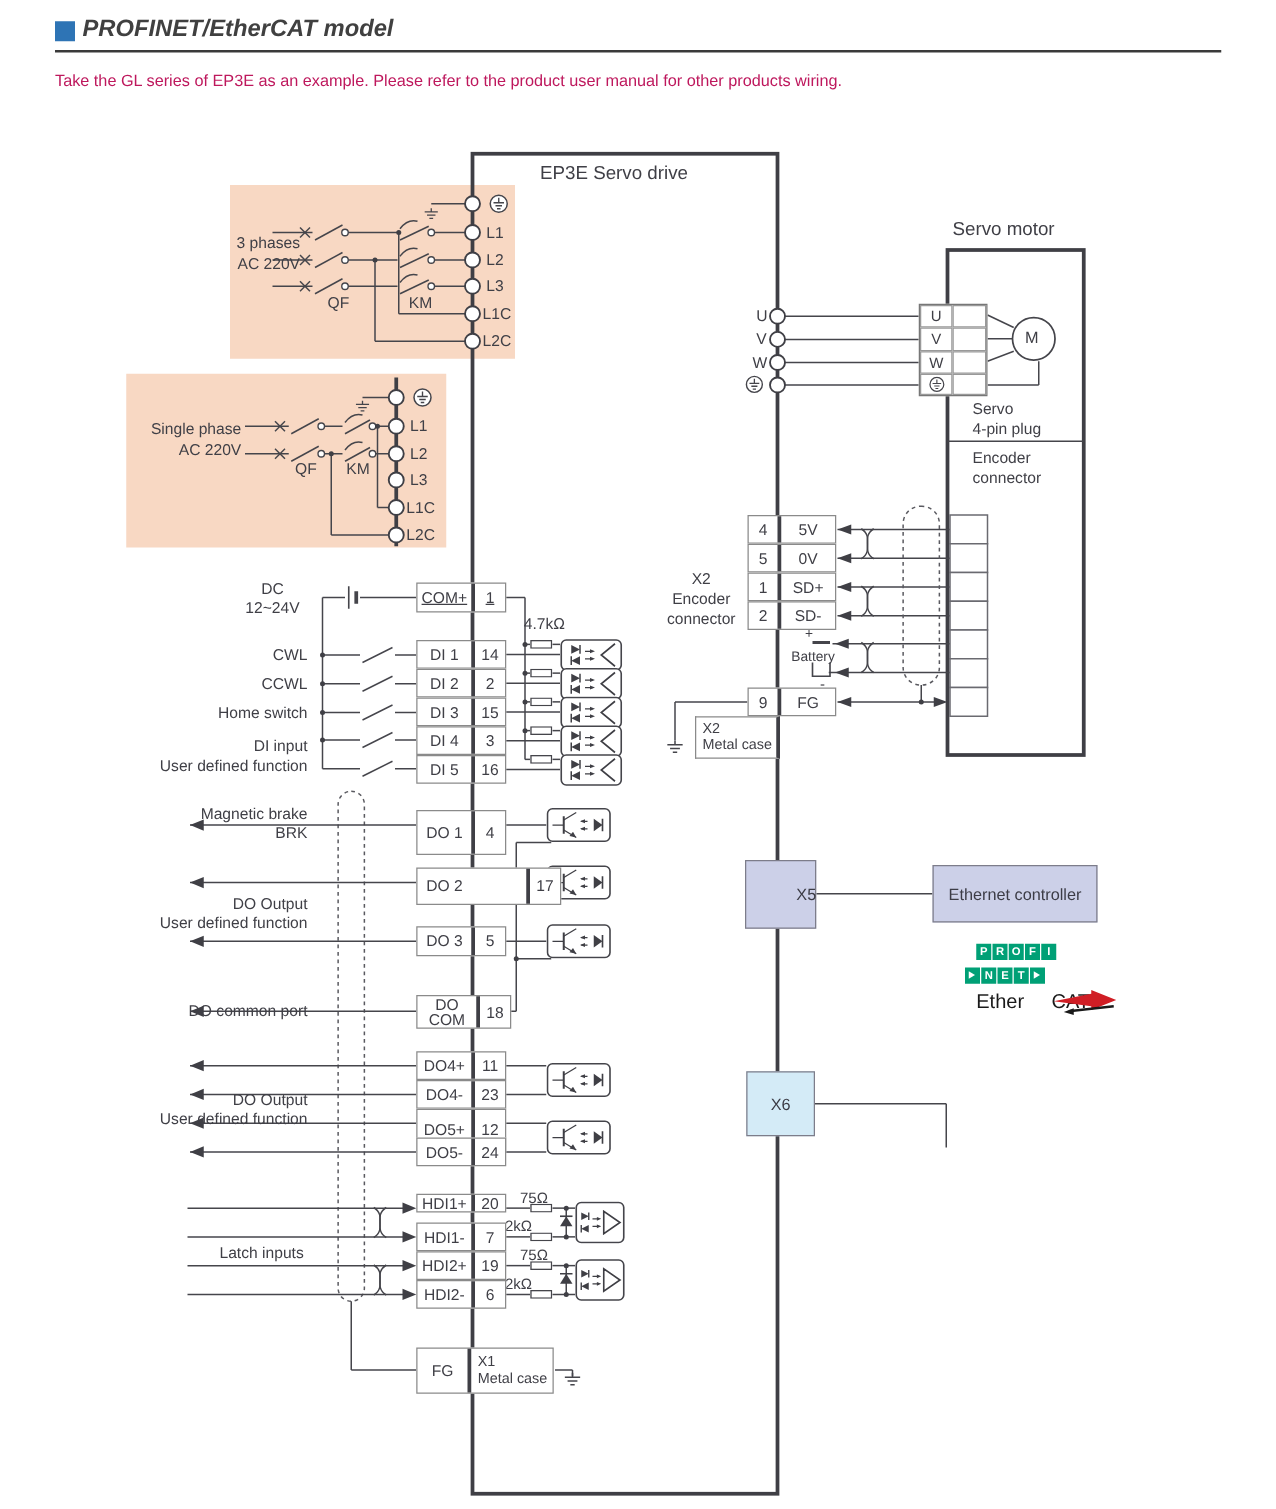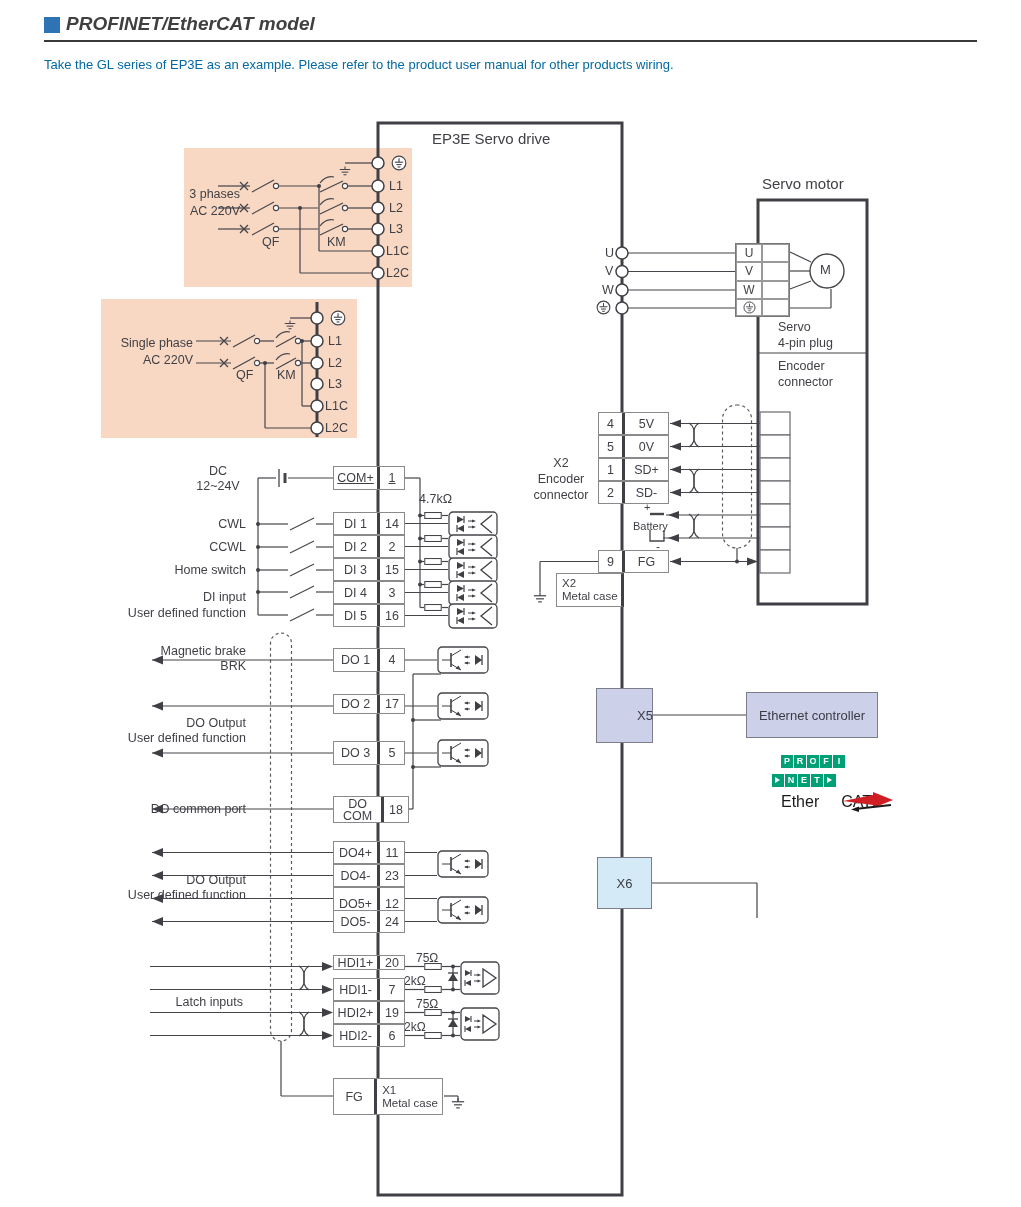--- a/index.html
+++ b/index.html
@@ -21,21 +21,21 @@
         font-size:12.5px;color:#3f3f46;}
   .xrow .pin{width:23px;display:flex;align-items:center;justify-content:center;}
   .xrow .nm{width:43px;border-left:3px solid #3f3f45;display:flex;align-items:center;justify-content:center;}
   .case{position:absolute;box-sizing:border-box;border:1px solid #8a8a8a;background:#fff;
         font-size:11.5px;line-height:13px;display:flex;flex-direction:column;justify-content:center;padding-left:5px;}
   .bluebox{position:absolute;box-sizing:border-box;border:1px solid #7d7d8a;display:flex;
         align-items:center;justify-content:center;font-size:13px;color:#3c3c46;}
   .hdr-sq{position:absolute;left:44px;top:17px;width:16px;height:16px;background:#2e74b5;}
   .hdr-title{position:absolute;left:66px;top:13px;font-size:19px;font-weight:bold;color:#404040;font-style:italic;}
   .hdr-rule{position:absolute;left:44px;top:40px;width:933px;height:2px;background:#3a3a3a;}
-  .hdr-sub{position:absolute;left:44px;top:57px;font-size:13px;color:#0369a1;}
+  .hdr-sub{position:absolute;left:44px;top:57px;font-size:13px;color:#be185d;}
   .plug{position:absolute;left:735px;top:243px;width:55px;height:74px;box-sizing:border-box;
         border:1px solid #777;background:#fff;display:grid;grid-template-columns:26px 1fr;}
   .plug div{box-sizing:border-box;border:0.5px solid #999;display:flex;align-items:center;justify-content:center;
         font-size:12px;}
   .pftile{display:inline-block;width:12px;height:13px;background:#00a076;color:#fff;
         font-size:9px;font-weight:bold;line-height:13px;text-align:center;margin-right:1px;vertical-align:top;}
   .pfchev{display:inline-block;width:12px;height:13px;background:#00a076;margin-right:1px;position:relative;vertical-align:top;}
   .pfchev:after{content:"";position:absolute;left:3px;top:3px;border-left:5px solid #fff;border-top:3.5px solid transparent;border-bottom:3.5px solid transparent;}
   .ec{position:absolute;left:781px;top:793px;font-size:16px;color:#1a1a1a;}
   .ec b{font-weight:normal;margin-left:22px;}
@@ -503,25 +503,25 @@
   </div>
   <div class="trow" style="left:333px;top:581px;height:23px;">
     <div class="nm">DI 4</div>
     <div class="pin">3</div>
   </div>
   <div class="trow" style="left:333px;top:604px;height:23px;">
     <div class="nm">DI 5</div>
     <div class="pin">16</div>
   </div>
 
-  <div class="trow" style="left:333px;top:648px;height:24px;">
+  <div class="trow" style="left:333px;top:648px;height:36px;">
     <div class="nm">DO 1</div>
     <div class="pin">4</div>
   </div>
-  <div class="trow" style="left:333px;top:694px;height:20px;">
+  <div class="trow" style="left:333px;top:694px;height:30px;gap:44px;">
     <div class="nm">DO 2</div>
     <div class="pin">17</div>
   </div>
   <div class="trow" style="left:333px;top:741px;height:24px;">
     <div class="nm">DO 3</div>
     <div class="pin">5</div>
   </div>
   <div class="trow" style="left:333px;top:796px;height:27px;">
     <div class="nm" style="white-space:normal;padding:0 2px;">DO COM</div>
     <div class="pin">18</div>

